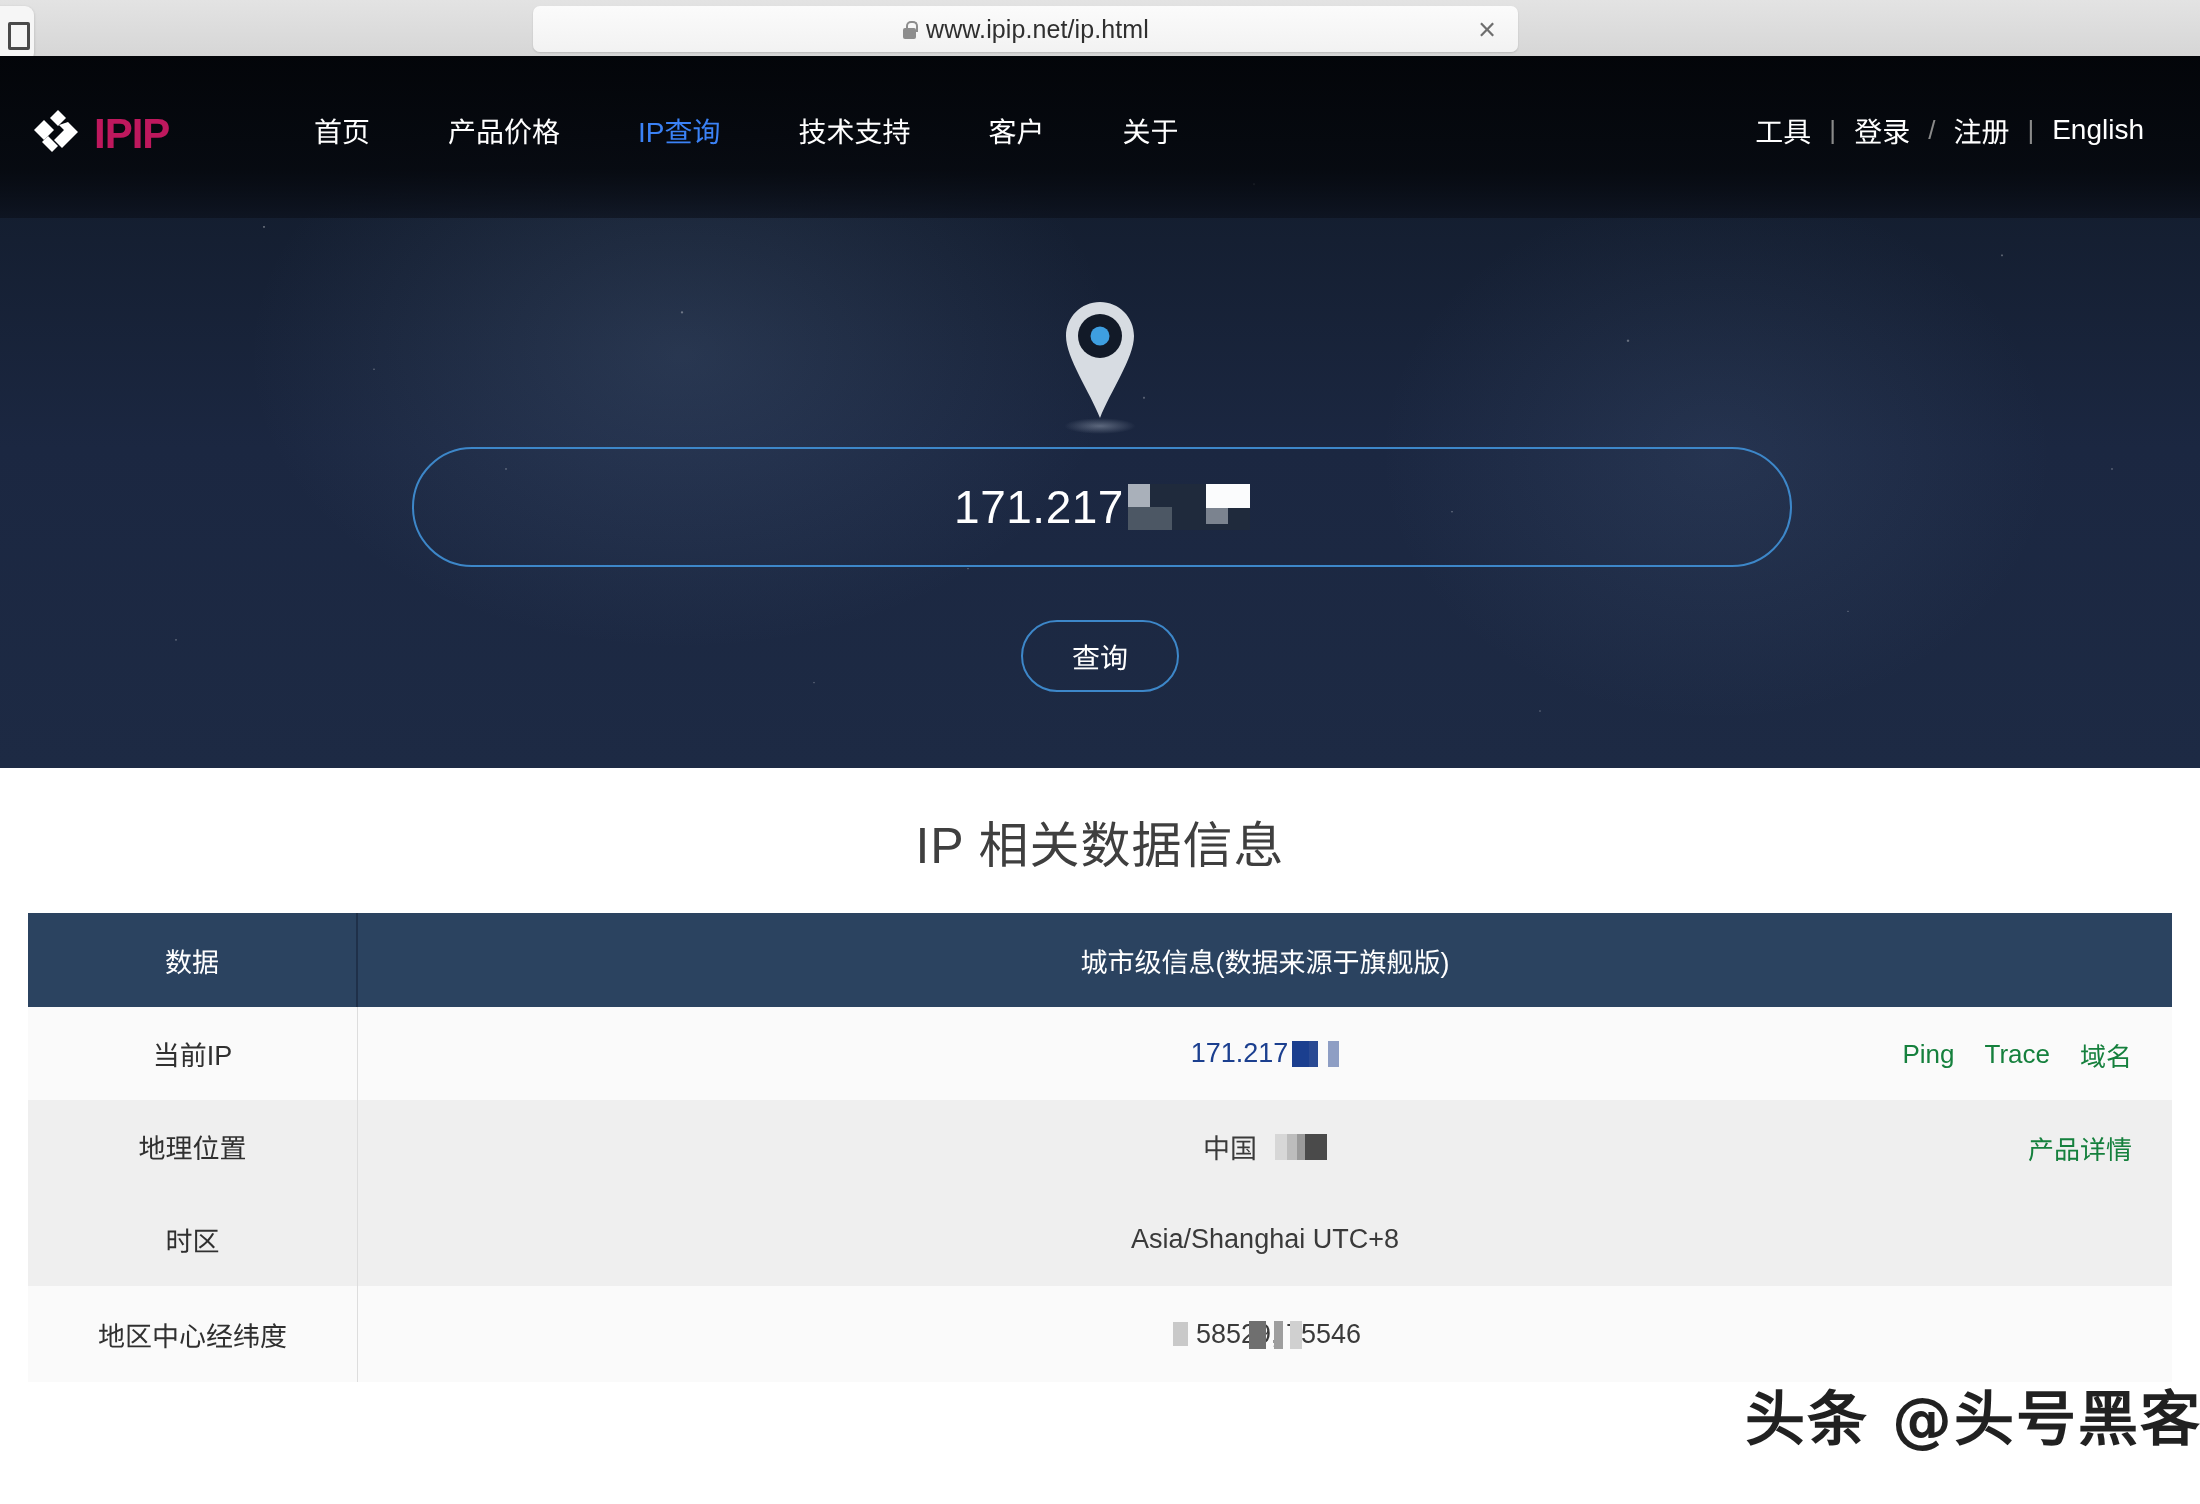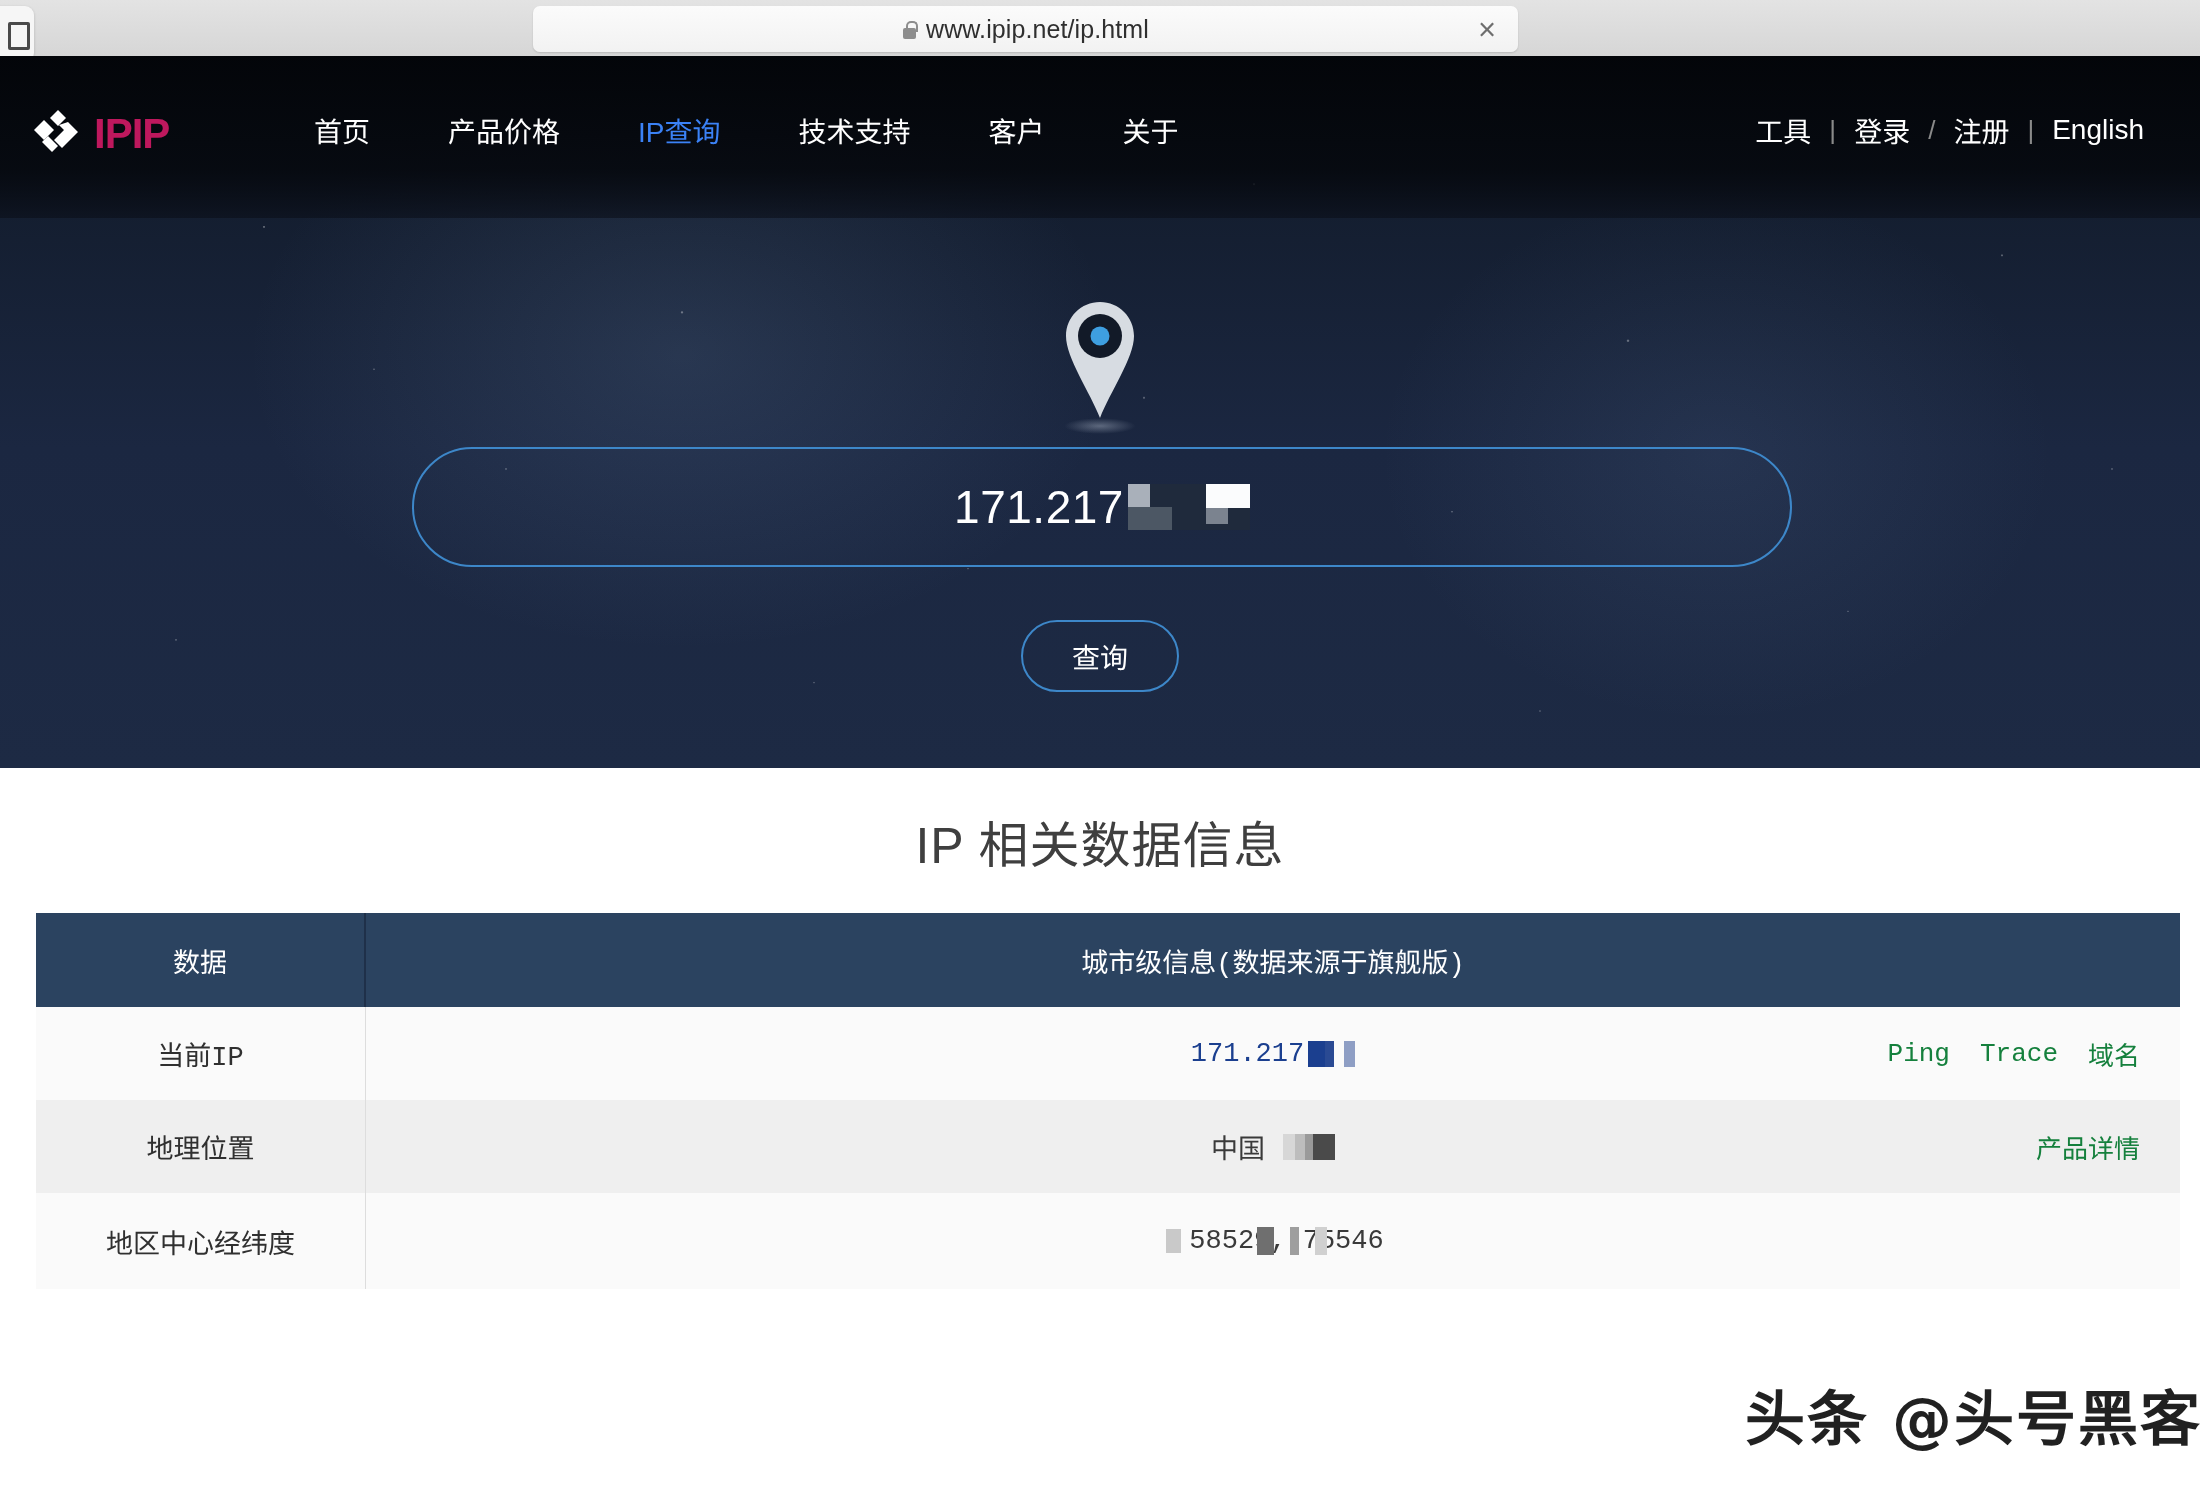--- a/index.html
+++ b/index.html
@@ -116,21 +116,21 @@
     font-family: "Liberation Sans", "DejaVu Sans", sans-serif;
   }
 
   
   .section-title {
     position: absolute; left: 0; top: 805px; width: 2200px; text-align: center;
     font-size: 50px; color: #3f3f3f; letter-spacing: 1px;
   }
 
   
-  .table { position: absolute; left: 36px; top: 913px; width: 2144px; font-family: Liberation Mono, monospace; }
+  .table { position: absolute; left: 28px; top: 913px; width: 2144px; }
   .trow { display: flex; align-items: stretch; }
   .thead { background: #2b4360; color: #ffffff; height: 94px; }
   .thead .tcell-label, .thead .tcell-value { color: #ffffff; }
   .thead .tcell-label { border-right: 2px solid #1f3049; }
   .tcell-label {
     width: 330px; flex: 0 0 330px; display: flex; align-items: center; justify-content: center;
     font-size: 27px; color: #303030; border-right: 1px solid #dddddd;
   }
   .tcell-value {
     flex: 1; display: flex; align-items: center; justify-content: center;
@@ -271,20 +271,24 @@
           <span class="mo" style="width:22px;height:26px;display:inline-block;background:#4a4a4a"></span>
         </span>
       </span>
       <span class="row-actions">
         <a href="#">产品详情</a>
       </span>
     </div>
   </div>
 
 
+  <div class="trow row-b">
+    <div class="tcell-label">时区</div>
+    <div class="tcell-value">Asia/Shanghai UTC+8</div>
+  </div>
 
   <div class="trow row-a row-tall">
     <div class="tcell-label">地区中心经纬度</div>
     <div class="tcell-value">
       <span class="val-center">
         <span class="mosaic">
           <span class="mo" style="width:15px;height:24px;display:inline-block;background:#c9c9c9;margin-right:8px"></span>
         </span>
         <span>58529,  75546</span>
       </span>

